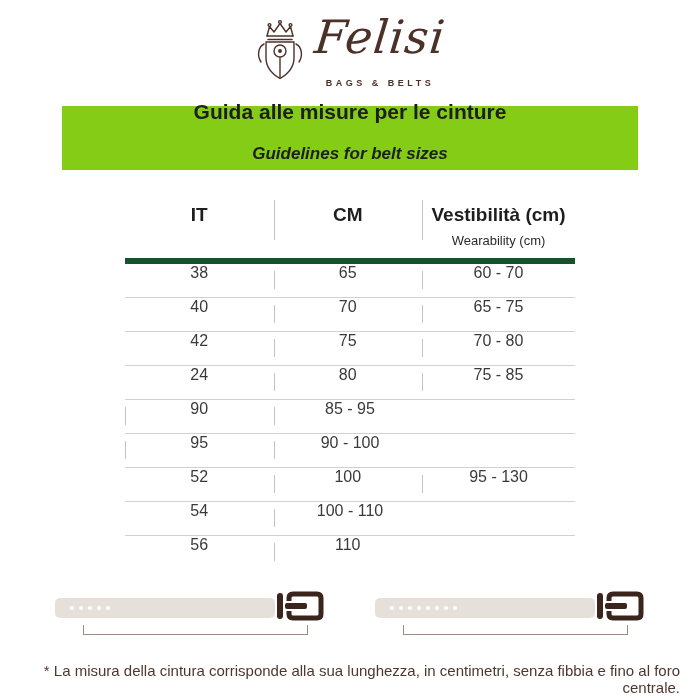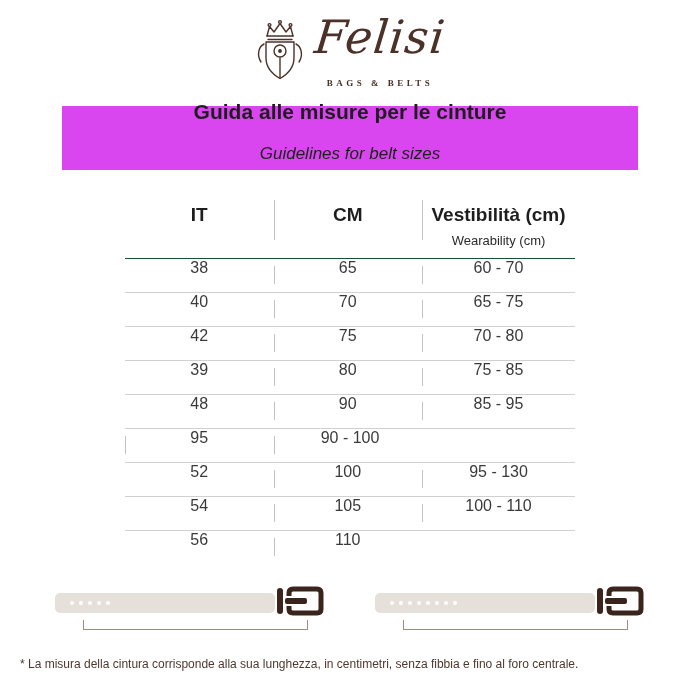--- a/index.html
+++ b/index.html
@@ -17,44 +17,44 @@
   }
   .crest{flex:0 0 auto;}
   .logo-text{display:flex;flex-direction:column;align-items:center;}
   .brand-script{
     font-family:"DejaVu Serif", serif;
     font-style:italic;font-size:46px;line-height:1;
     color:#4b3128;letter-spacing:1px;transform:skewX(-6deg);
   }
   .brand-tagline{
     font-size:9px;letter-spacing:3.5px;color:#4b3128;
-    margin-top:18px;font-weight:700;font-family:Liberation Serif, serif;
+    margin-top:18px;font-weight:700;
   }
 
   
   .banner{
     margin:16px 62px 0 62px;height:64px;
-    background:#d946ef;
+    background:#84cc16;
     display:flex;flex-direction:column;align-items:center;justify-content:center;
   }
   .banner-title{
     margin:0;font-size:21px;font-weight:700;color:#1e1e1e;line-height:1.15;
   }
   .banner-divider{
     width:38px;height:2px;background:#d9a62e;margin:5px 0 4px 0;
   }
   .banner-subtitle{
-    margin:12px;font-size:17px;font-weight:400;font-style:italic;color:#1e1e1e;line-height:1.1;
+    margin:12px;font-size:17px;font-weight:700;font-style:italic;color:#1e1e1e;line-height:1.1;
   }
 
   
   .size-table{margin:26px 125px 0 125px;width:450px;}
   .t-head{
     display:flex;align-items:flex-start;
-    border-bottom:1px solid #14532d;
+    border-bottom:6px solid #14532d;
     padding:6px 0 10px 0;min-height:40px;
   }
   .t-row{
     display:flex;height:33px;
     border-bottom:1px solid #d3d0cd;
     font-size:16px;color:#3a3a3a;
   }
   .t-row:last-child{border-bottom:none;}
   .t-cell{
     flex:0 0 33%;text-align:center;position:relative;
@@ -93,22 +93,22 @@
   .buckle{flex:0 0 auto;margin-left:2px;}
   .bracket{
     margin-left:28px;margin-right:17px;margin-top:4px;height:9px;
     border-left:1px solid #a18b7e;
     border-right:1px solid #a18b7e;
     border-bottom:1px solid #a18b7e;
   }
 
   
   .footnote{
-    margin:27px 20px 16px 20px;text-align:left;
-    font-size:12px;color:#4e382e;
+    margin:27px 20px 16px 20px;text-align:right;
+    font-size:15px;color:#4e382e;
   }
 </style>
 </head>
 <body>
 
 <div class="page">
 
   <header class="logo">
     <span class="crest">
       <svg width="50" height="62" viewBox="0 0 50 62" fill="none" xmlns="http://www.w3.org/2000/svg">
@@ -165,41 +165,39 @@
           <div class="t-cell c1">40</div>
           <div class="t-cell c2">70</div>
           <div class="t-cell c3">65 - 75</div>
         </div>
         <div class="t-row">
           <div class="t-cell c1">42</div>
           <div class="t-cell c2">75</div>
           <div class="t-cell c3">70 - 80</div>
         </div>
         <div class="t-row">
-          <div class="t-cell c1">39</div>
+          <div class="t-cell c1">24</div>
           <div class="t-cell c2">80</div>
           <div class="t-cell c3">75 - 85</div>
         </div>
         <div class="t-row">
-          <div class="t-cell c1">48</div>
           <div class="t-cell c2">90</div>
           <div class="t-cell c3">85 - 95</div>
         </div>
         <div class="t-row">
           <div class="t-cell c2">95</div>
           <div class="t-cell c3">90 - 100</div>
         </div>
         <div class="t-row">
           <div class="t-cell c1">52</div>
           <div class="t-cell c2">100</div>
           <div class="t-cell c3">95 - 130</div>
         </div>
         <div class="t-row">
           <div class="t-cell c1">54</div>
-          <div class="t-cell c2">105</div>
           <div class="t-cell c3">100 - 110</div>
         </div>
         <div class="t-row">
           <div class="t-cell c1">56</div>
           <div class="t-cell c2">110</div>
         </div>
       </div>
   </section>
 
   <section class="belts">

